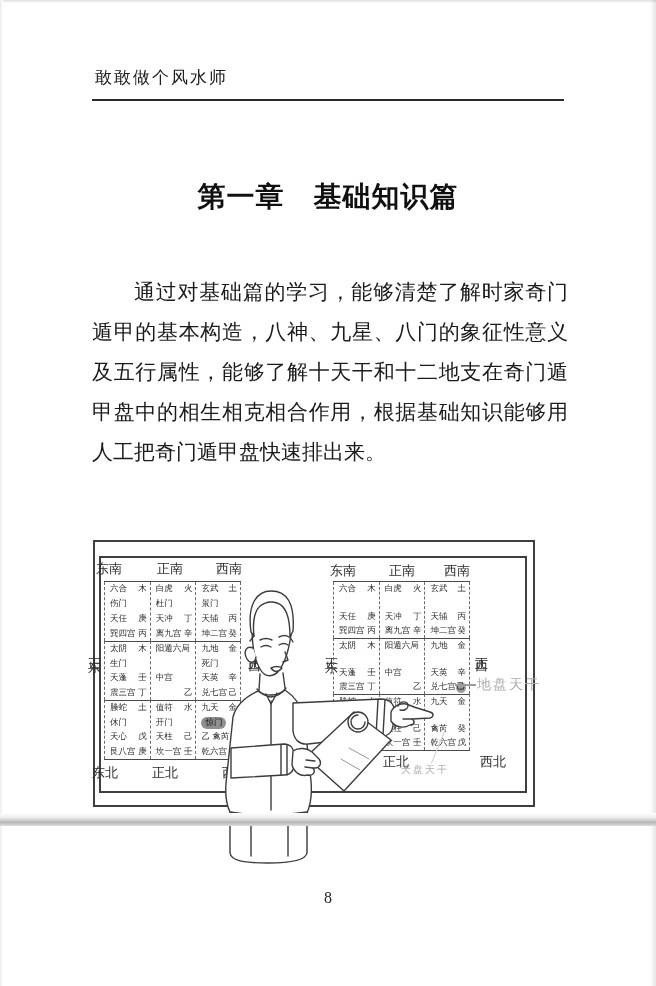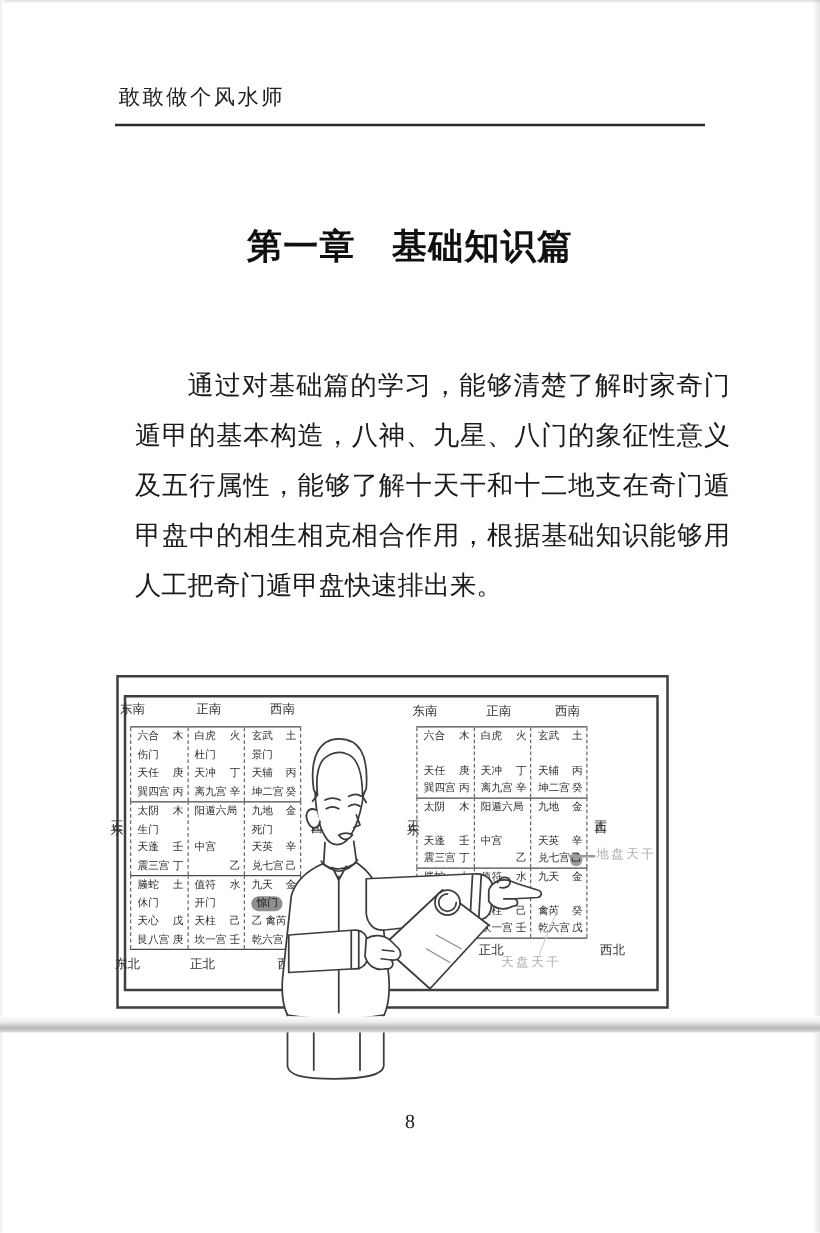--- a/index.html
+++ b/index.html
@@ -15,44 +15,44 @@
     background:linear-gradient(90deg,rgba(0,0,0,0),rgba(0,0,0,0.10));}
   .edge-top{position:absolute;left:0;top:0;width:656px;height:3px;
     background:linear-gradient(180deg,#dedede,#ffffff);}
   .edge-left{position:absolute;left:0;top:0;width:3px;height:986px;
     background:linear-gradient(90deg,#ececec,#ffffff);}
 
   .running-head{position:absolute;left:95px;top:66px;font-size:17px;letter-spacing:2px;color:#1d1d1d;}
   .head-rule{position:absolute;left:92px;top:99px;width:472px;height:2px;background:#2b2b2b;}
   .chapter-title{position:absolute;left:92px;top:178px;width:472px;margin:0;text-align:center;
     font-family:"Liberation Sans",sans-serif;font-weight:bold;font-size:28px;letter-spacing:1px;color:#101010;}
-  .body-para{position:absolute;left:92px;top:272px;width:476px;margin:16px;
+  .body-para{position:absolute;left:92px;top:272px;width:476px;margin:0;
     font-size:21px;line-height:40px;text-align:justify;text-indent:2em;color:#1b1b1b;word-break:break-all;}
 
   
   .illus-outer{position:absolute;left:93px;top:540px;width:438px;height:263px;border:2px solid #3f3f3f;}
   .illus-board{position:absolute;left:99px;top:556px;width:424px;height:233px;border:2px solid #3f3f3f;background:#fff;}
 
   
   .chart-root{position:absolute;left:0;top:0;width:0;height:0;font-family:"Liberation Sans",sans-serif;}
-  .c-label{position:absolute;font-size:10px;color:#2d2d2d;white-space:nowrap;}
+  .c-label{position:absolute;font-size:13px;color:#2d2d2d;white-space:nowrap;}
   .c-side{writing-mode:vertical-rl;letter-spacing:2px;}
   .qgrid{position:absolute;display:grid;border-top:1.4px solid #4a4a4a;border-bottom:1.4px solid #4a4a4a;}
   .qcell{border-left:1px dashed #6b6b6b;overflow:hidden;}
   .qcell.lastcol{border-right:1px dashed #6b6b6b;}
   .qcell.rown{border-top:1.4px solid #4a4a4a;}
   .cl{display:flex;justify-content:space-between;align-items:center;height:25%;
       padding:0 3px 0 5px;font-size:8.5px;color:#2c2c2c;white-space:nowrap;}
   .hl-oval{background:#8f8f8f;border-radius:8px;padding:0 4px;color:#141414;}
   .hl-circle{background:#9d9d9d;border-radius:50%;width:11px;height:11px;display:inline-flex;
       align-items:center;justify-content:center;color:#101010;}
 
   
   .anno{position:absolute;color:#adadad;font-family:"Liberation Sans",sans-serif;letter-spacing:2px;white-space:nowrap;}
-  .anno-earth{left:477px;top:676px;font-size:10px;}
+  .anno-earth{left:477px;top:676px;font-size:14px;}
   .anno-heaven{left:401px;top:763px;font-size:10px;}
   .anno-earth-line{position:absolute;left:455px;top:684px;width:21px;height:1.6px;background:#9b9b9b;}
   .anno-heaven-line{position:absolute;left:438px;top:727px;width:1.4px;height:38px;background:#d2d2d2;
       transform:rotate(22deg);}
 
   .person{position:absolute;left:0;top:0;width:656px;height:986px;pointer-events:none;}
 
   .page-num{position:absolute;left:0;top:889px;width:656px;text-align:center;font-size:16px;color:#222;}
 </style>
 </head>

